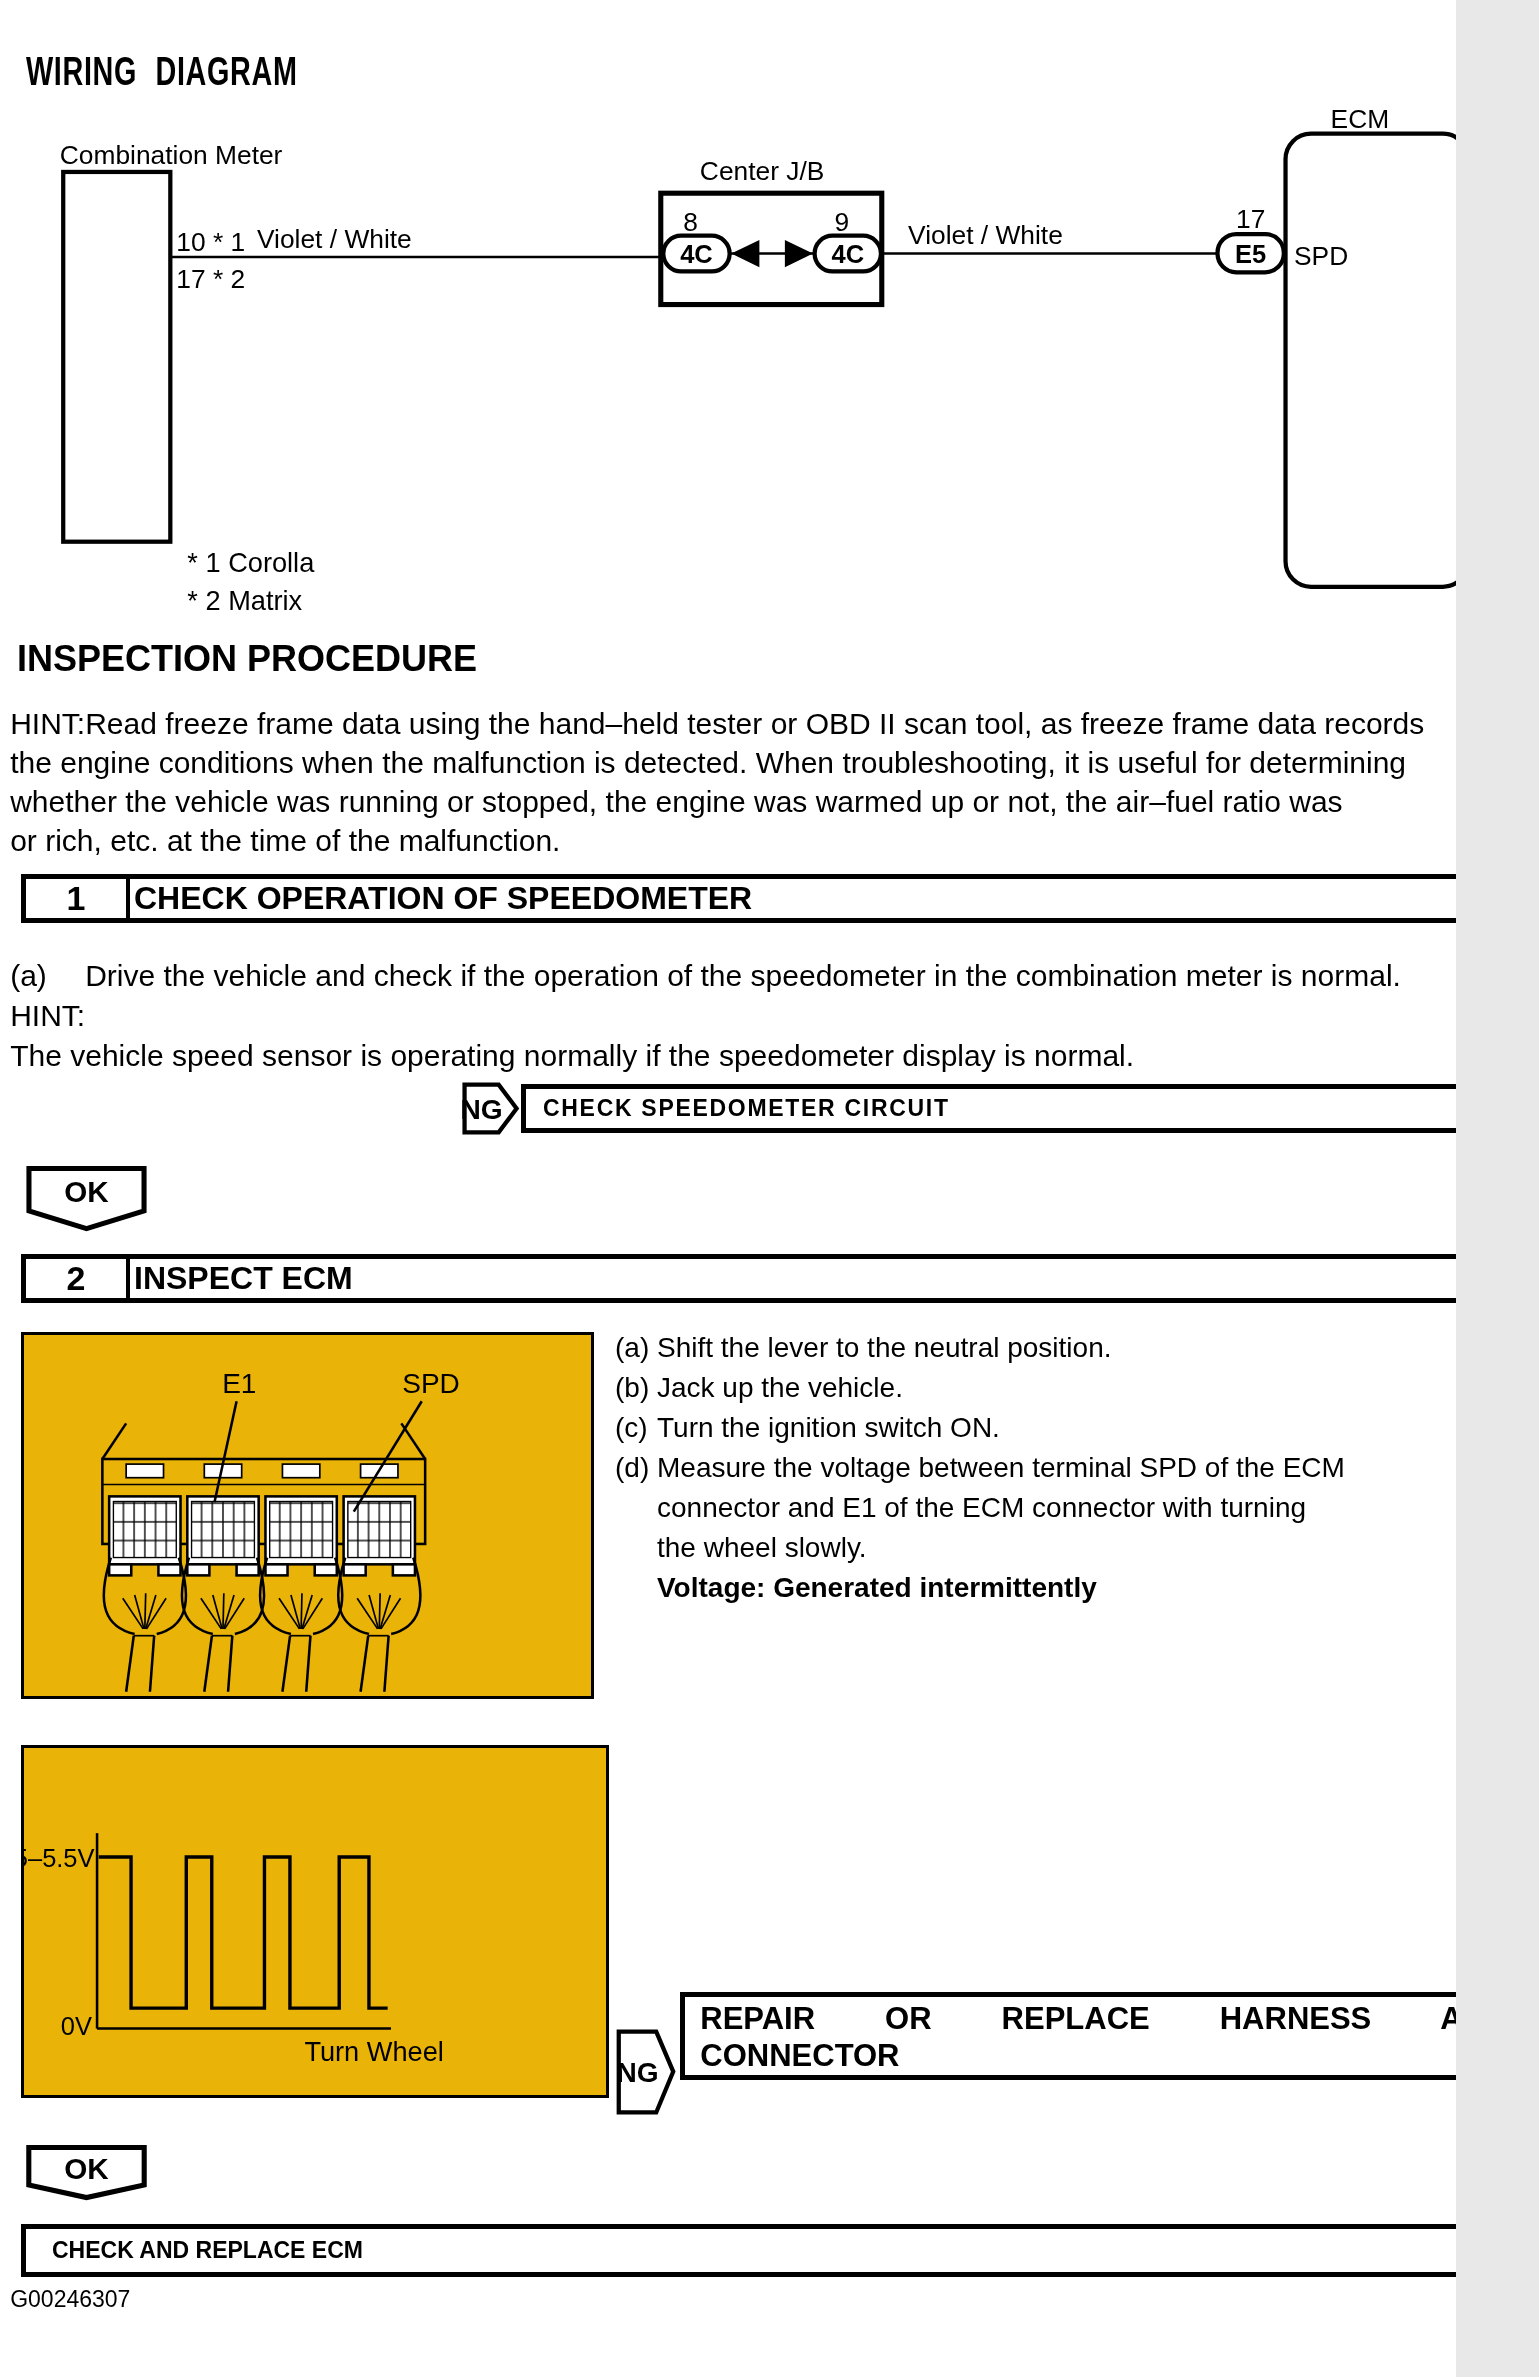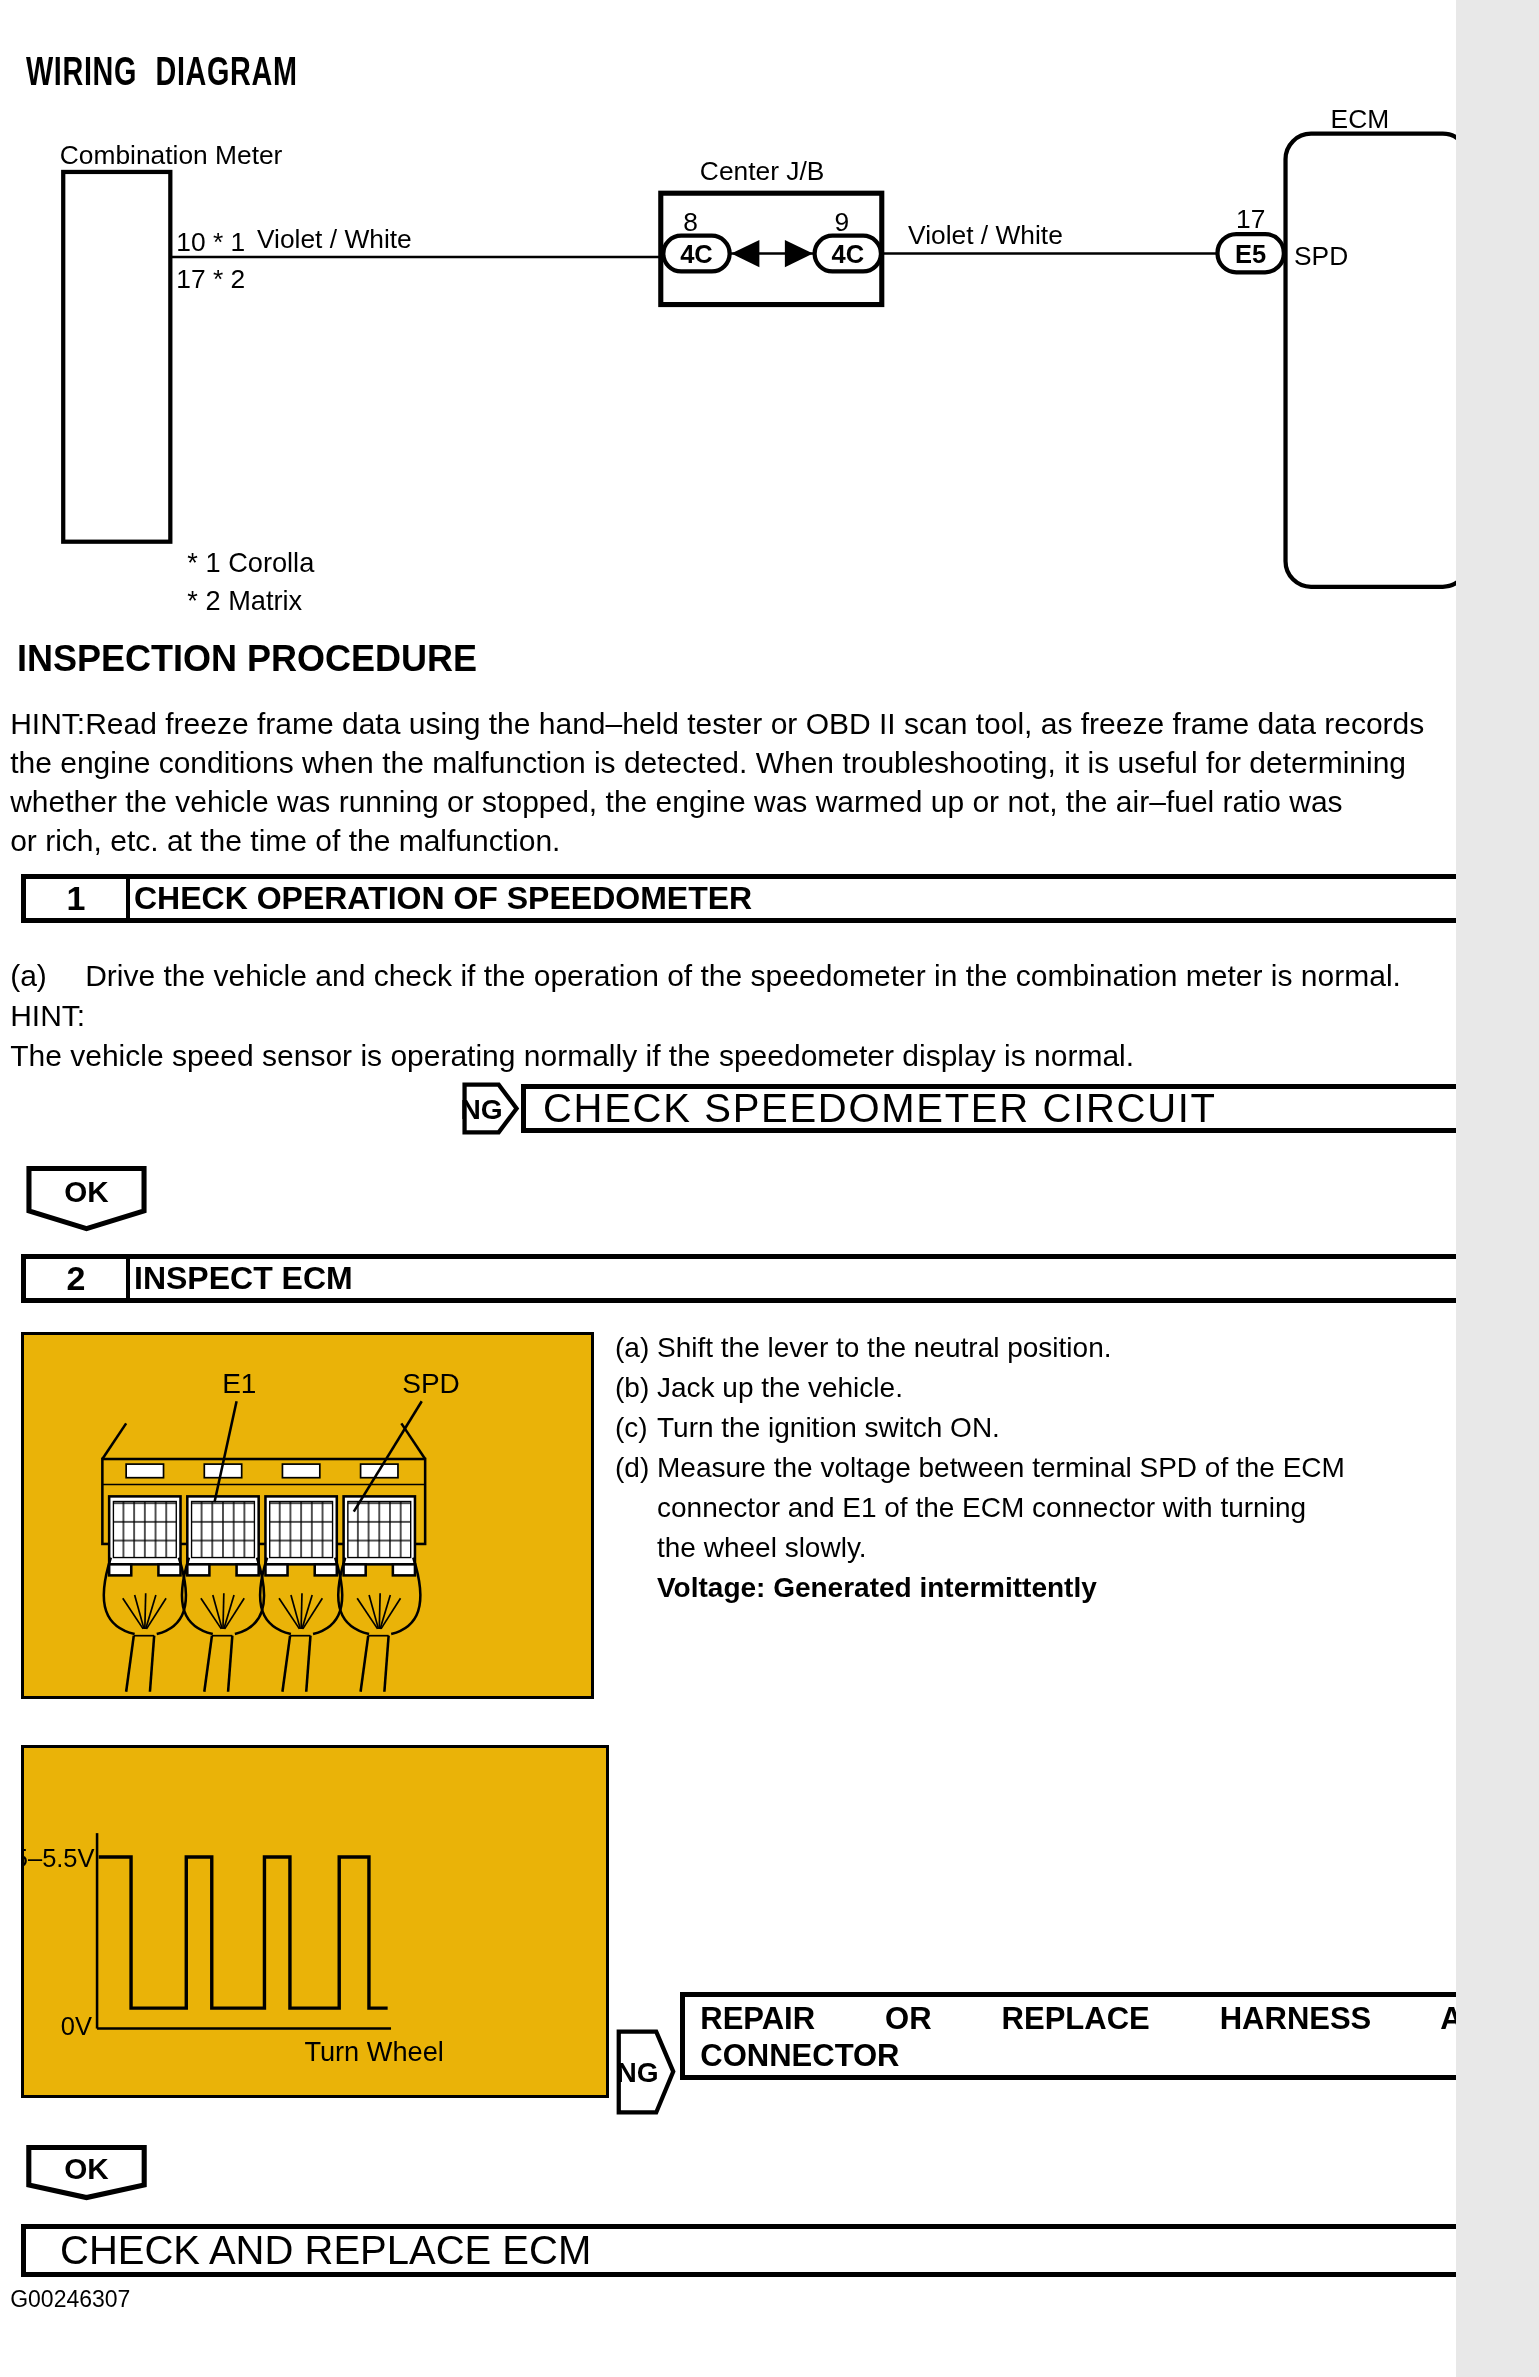--- a/index.html
+++ b/index.html
@@ -10,21 +10,21 @@
   .page-title{font-size:40px;font-weight:bold;letter-spacing:0.9px;word-spacing:13.6px;
               transform:scaleX(0.72);transform-origin:0 0;white-space:nowrap}
   .heading2{font-size:36px;font-weight:bold;letter-spacing:0;white-space:nowrap}
   .body-text{font-size:30px;line-height:39px;white-space:pre-line}
   .step-items{font-size:28px;line-height:40px}
   .step-header{display:flex;border:5.1px solid #000;background:#fff;align-items:stretch}
   .step-num{width:100px;border-right:4.3px solid #000;display:flex;align-items:center;
             justify-content:center;font-weight:bold;font-size:34px}
   .step-title{display:flex;align-items:center;padding-left:4px;font-weight:bold;font-size:32px}
   .action-box{border:5.1px solid #000;display:flex;align-items:center;background:#fff}
-  .action-text{font-weight:normal;font-size:40px;letter-spacing:1.7px;padding-left:17px;white-space:nowrap}
+  .action-text{font-weight:bold;font-size:23px;letter-spacing:1.7px;padding-left:17px;white-space:nowrap}
   .action-box2{border:5.1px solid #000;background:#fff;padding:3.4px 15.3px 0 15.3px}
   .jline{font-weight:bold;font-size:31px;line-height:37px;text-align:justify;text-align-last:justify}
   .jline2{font-weight:bold;font-size:31px;line-height:37px}
   .figure-box{border:3.4px solid #000;background:#eab308}
   .item-row{display:flex}
   .item-label{width:42px;flex:none}
   .item-text{white-space:pre-line}
   .voltage{font-weight:bold;margin-left:42px}
   .footer{font-size:23px}
 </style>
@@ -201,19 +201,19 @@
     <div class="jline">REPAIR OR REPLACE HARNESS AND</div>
     <div class="jline2">CONNECTOR</div>
   </div>
 
   <svg class="abs" style="left:26px;top:2145px" width="121" height="56" viewBox="0 0 142 66">
     <polygon points="3,3 139,3 139,47 71,62 3,47" fill="#fff" stroke="#000" stroke-width="6"></polygon>
     <text x="71" y="40" font-size="35" font-weight="bold" text-anchor="middle">OK</text>
   </svg>
 
   <div class="abs action-box" style="left:21px;top:2224px;width:1491px;height:43px">
-    <span class="action-text" style="padding-left:34px;letter-spacing:0">CHECK AND REPLACE ECM</span>
+    <span class="action-text" style="padding-left:26px;letter-spacing:0">CHECK AND REPLACE ECM</span>
   </div>
 
   <div class="abs footer" style="left:10.2px;top:2286px">G00246307</div>
 
 </div>
 
 
 </body></html>

